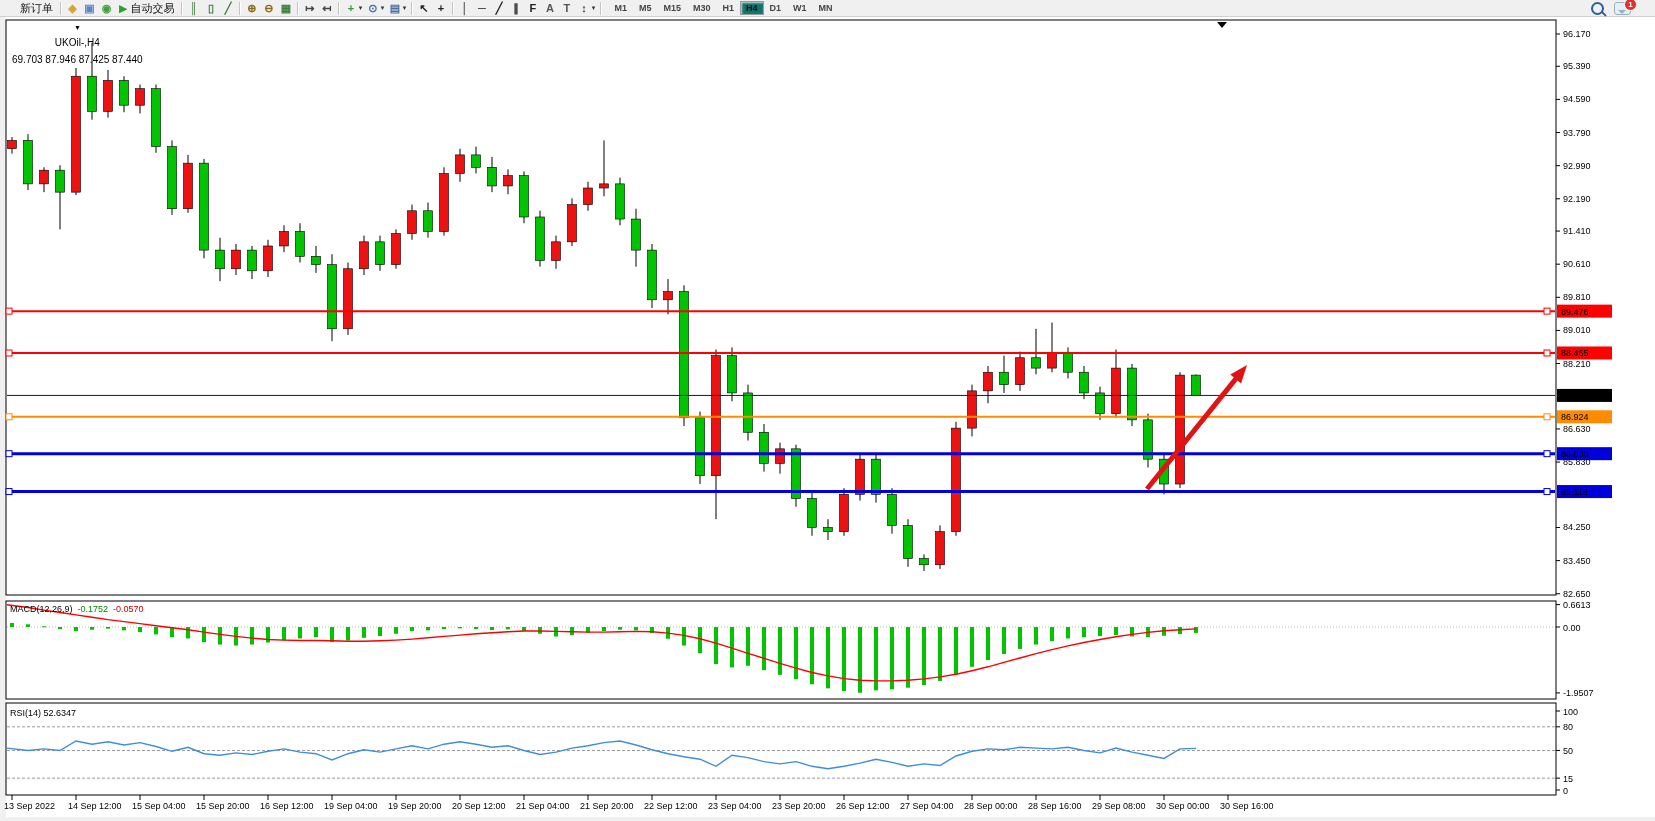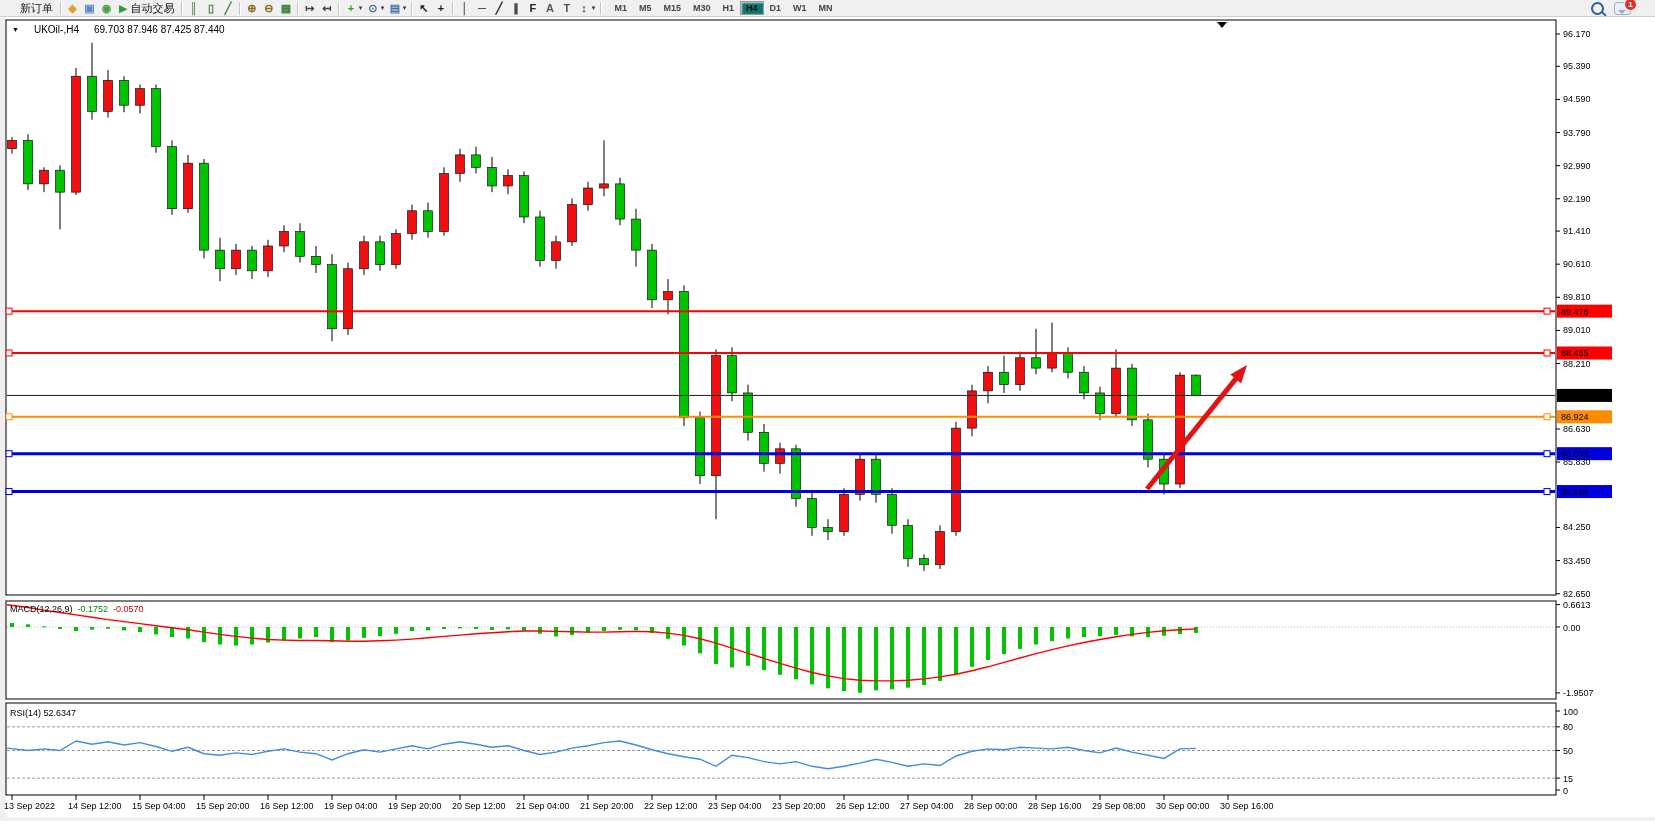--- a/index.html
+++ b/index.html
@@ -14,21 +14,21 @@
   .tf-btn{font-size:9px;font-weight:bold;color:#444;padding:1px 5px;border:1px solid transparent;cursor:default;}
   .tf-btn.active{background:#0f766e;border:1px solid #9a9a9a;box-shadow:inset 1px 1px 2px #d8d8d8;color:#111;}
   .tb-right{margin-left:auto;display:flex;align-items:center;gap:10px;padding-right:8px;}
   .search-icon{width:9px;height:9px;border:2px solid #2a5d9e;border-radius:50%;position:relative;display:inline-block;}
   .search-icon::after{content:"";position:absolute;width:6px;height:2px;background:#2a5d9e;
     transform:rotate(45deg);right:-5px;bottom:-2px;border-radius:1px;}
   .chat-icon{width:15px;height:11px;background:#e8eef6;border:1px solid #9ab0c4;border-radius:3px;position:relative;display:inline-block;}
   .chat-icon::after{content:"";position:absolute;left:3px;bottom:-4px;border:4px solid transparent;border-top-color:#9ab0c4;}
   .chat-badge{position:absolute;top:-5px;right:-7px;background:#e03030;color:#fff;font-size:8px;font-weight:bold;
     width:11px;height:11px;line-height:11px;border-radius:50%;text-align:center;border:1px solid #fff;}
-  .chart-title{position:absolute;left:12px;top:24px;font-size:10px;color:#000;z-index:4;display:flex;gap:15px;align-items:center;}
+  .chart-title{position:absolute;left:12px;top:24px;font-size:10px;color:#000;z-index:4;display:flex;gap:6px;align-items:center;flex-direction:column;}
   .chart-title .tri{font-size:7px;}
   #chart-svg{position:absolute;left:0;top:0;z-index:1;}
   svg text{font-family:"Liberation Sans",sans-serif;font-size:9px;fill:#000;}
 </style>
 </head>
 <body>
 
 <div class="toolbar" id="toolbar">
   <div class="tb-btn">新订单</div>
     <div class="tb-sep"></div>

